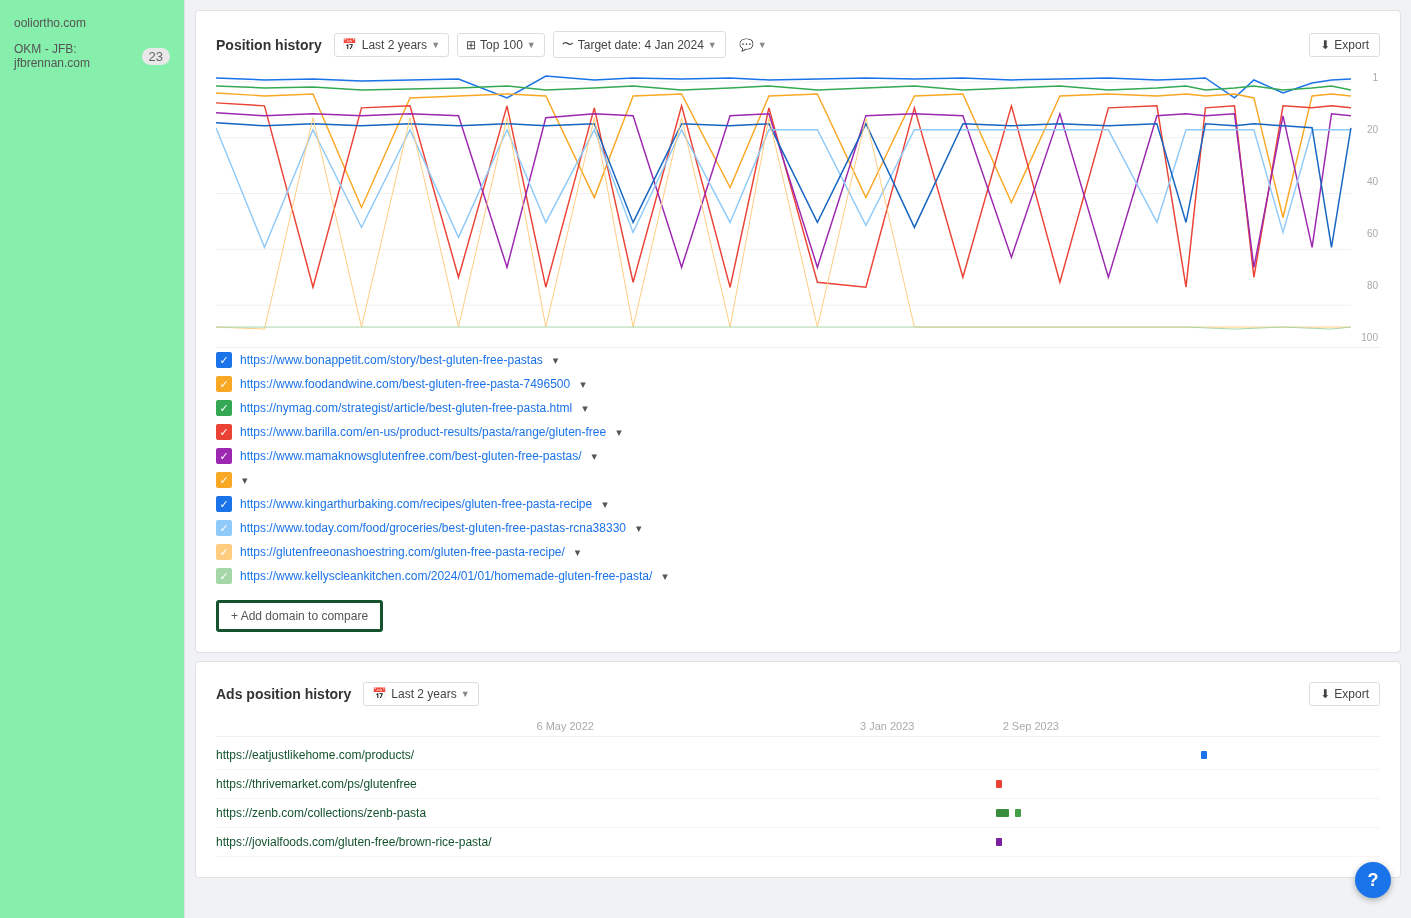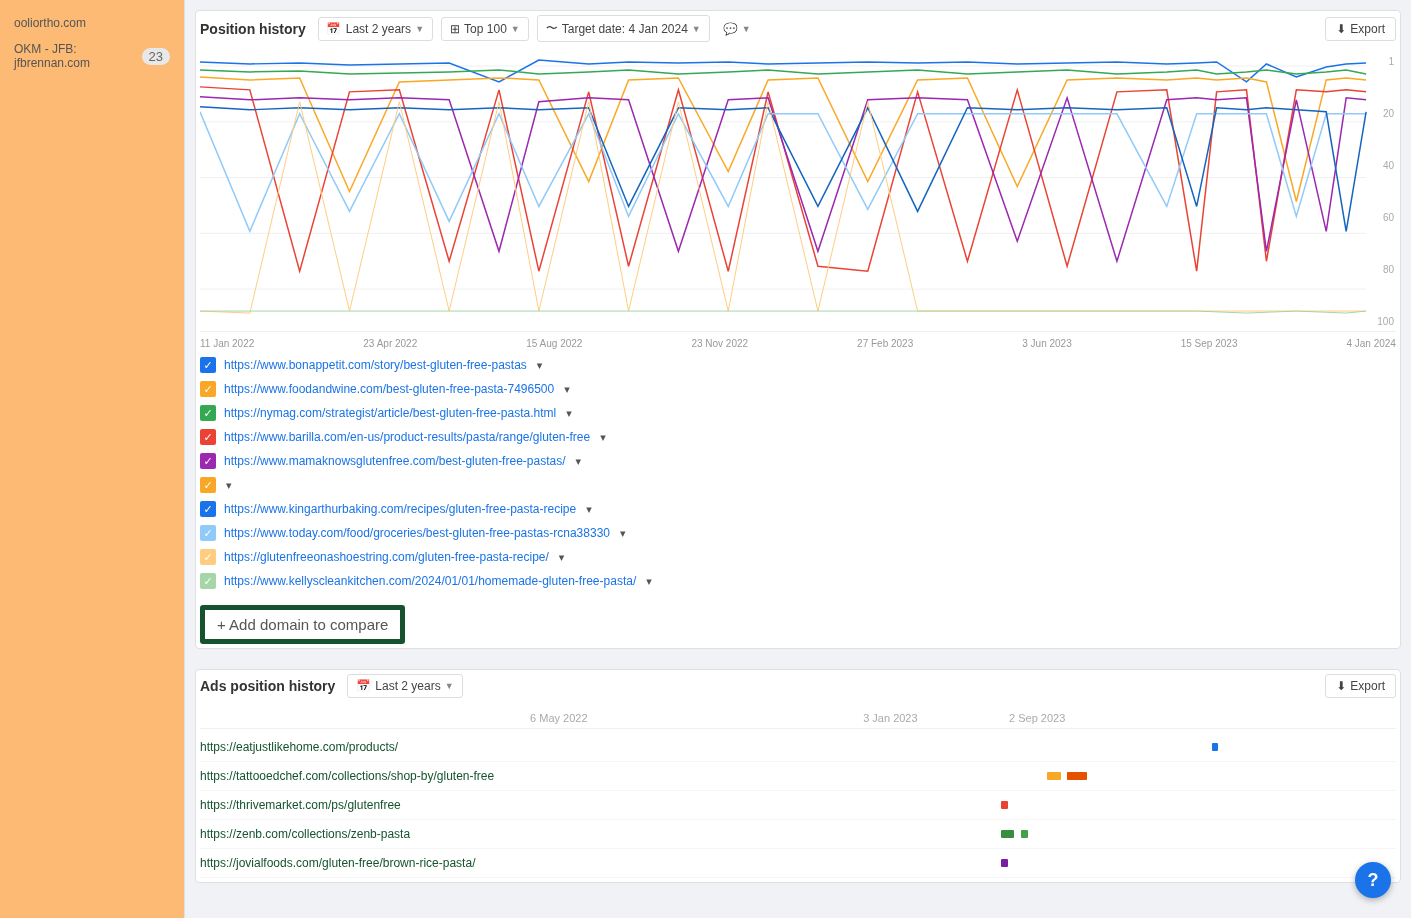--- a/index.html
+++ b/index.html
@@ -1,20 +1,20 @@
 <!DOCTYPE html>
 <html><head>
   <meta charset="utf-8">
   <style>
     * { box-sizing: border-box; margin: 0; padding: 0; }
     body { font-family: Arial, sans-serif; background: #f0f2f5; font-size: 13px; color: #333; }
 
     .sidebar {
       position: fixed; left: 0; top: 0; width: 185px; height: 100vh;
-      background: #fdba74; border-right: 1px solid #e0e0e0;
+      background: #86efac; border-right: 1px solid #e0e0e0;
       padding: 10px 0;
     }
     .sidebar-item {
       display: flex; justify-content: space-between; align-items: center;
       padding: 6px 14px; cursor: pointer; color: #555;
     }
     .sidebar-item .site-name { font-size: 12px; }
     .sidebar-item .badge {
       background: #e8e8e8; border-radius: 10px; padding: 1px 7px;
       font-size: 13px; color: #666;
@@ -22,22 +22,22 @@
 
     .main-content {
       margin-left: 185px;
       padding: 10px;
     }
 
     .card {
       background: #fff;
       border: 1px solid #e0e0e0;
       border-radius: 4px;
-      margin-bottom: 20px;
-      padding: 4px;
+      margin-bottom: 8px;
+      padding: 20px;
     }
 
     .card-header {
       display: flex; align-items: center; gap: 12px;
       margin-bottom: 10px;
     }
     .card-title { font-size: 14px; font-weight: 600; color: #333; }
 
     .header-controls {
       display: flex; align-items: center; gap: 8px; flex: 1;
@@ -88,23 +88,23 @@
       width: 16px; height: 16px; border-radius: 2px;
       display: inline-flex; align-items: center; justify-content: center;
       flex-shrink: 0; font-size: 11px; color: #fff;
     }
 
     .url-link { color: #1a73e8; }
     .url-dropdown { color: #555; font-size: 11px; margin-left: 2px; }
 
     .add-domain-btn {
       display: inline-flex; align-items: center; gap: 5px;
-      margin-top: 12px; padding: 6px 12px; border: 5px solid #14532d;
+      margin-top: 12px; padding: 6px 12px; border: 3px solid #14532d;
       border-radius: 3px; background: #fff; cursor: pointer;
-      font-size: 15px; color: #555;
+      font-size: 12px; color: #555;
     }
 
     
     .ads-chart-area {
       position: relative;
       margin-top: 10px;
     }
     .ads-x-labels {
       display: flex; justify-content: space-around;
       padding: 4px 0; font-size: 11px; color: #aaa;
@@ -224,30 +224,20 @@
         <span>1</span>
         <span>20</span>
         <span>40</span>
         <span>60</span>
         <span>80</span>
         <span>100</span>
       </div>
     </div>
 
     
-    <div class="chart-x-labels">
-      <span>11 Jan 2022</span>
-      <span>23 Apr 2022</span>
-      <span>15 Aug 2022</span>
-      <span>23 Nov 2022</span>
-      <span>27 Feb 2023</span>
-      <span>3 Jun 2023</span>
-      <span>15 Sep 2023</span>
-      <span>4 Jan 2024</span>
-    </div>
 
     
 
     <ul class="url-list" id="url-list">
         <li class="url-item">
           <span class="checkbox" style="background: rgb(26, 115, 232);">✓</span>
           <span class="url-link">https://www.bonappetit.com/story/best-gluten-free-pastas</span>
           <span class="url-dropdown"> ▾</span>
         </li>
         <li class="url-item">
@@ -321,27 +311,20 @@
         <span style="flex:1;text-align:center;">6 May 2022</span>
         <span style="flex:1;text-align:right;">3 Jan 2023</span>
         <span style="flex:1;text-align:center;">2 Sep 2023</span>
         <span style="flex:1;text-align:right;"></span>
       </div>
       <div id="ads-rows">
           <div class="ads-row">
             <span class="ads-row-url">https://eatjustlikehome.com/products/</span>
             <div class="ads-row-bars">
               <div class="ads-bar" style="left: 72%; width: 1%; background: rgb(26, 115, 232);"></div>
-            </div>
-          </div>
-          <div class="ads-row">
-            <span class="ads-row-url">https://tattooedchef.com/collections/shop-by/gluten-free</span>
-            <div class="ads-row-bars">
-              <div class="ads-bar" style="left: 47%; width: 2%; background: rgb(249, 168, 37);"></div>
-              <div class="ads-bar" style="left: 50%; width: 3%; background: rgb(230, 81, 0);"></div>
             </div>
           </div>
           <div class="ads-row">
             <span class="ads-row-url">https://thrivemarket.com/ps/glutenfree</span>
             <div class="ads-row-bars">
               <div class="ads-bar" style="left: 40%; width: 1%; background: rgb(234, 67, 53);"></div>
             </div>
           </div>
           <div class="ads-row">
             <span class="ads-row-url">https://zenb.com/collections/zenb-pasta</span>

